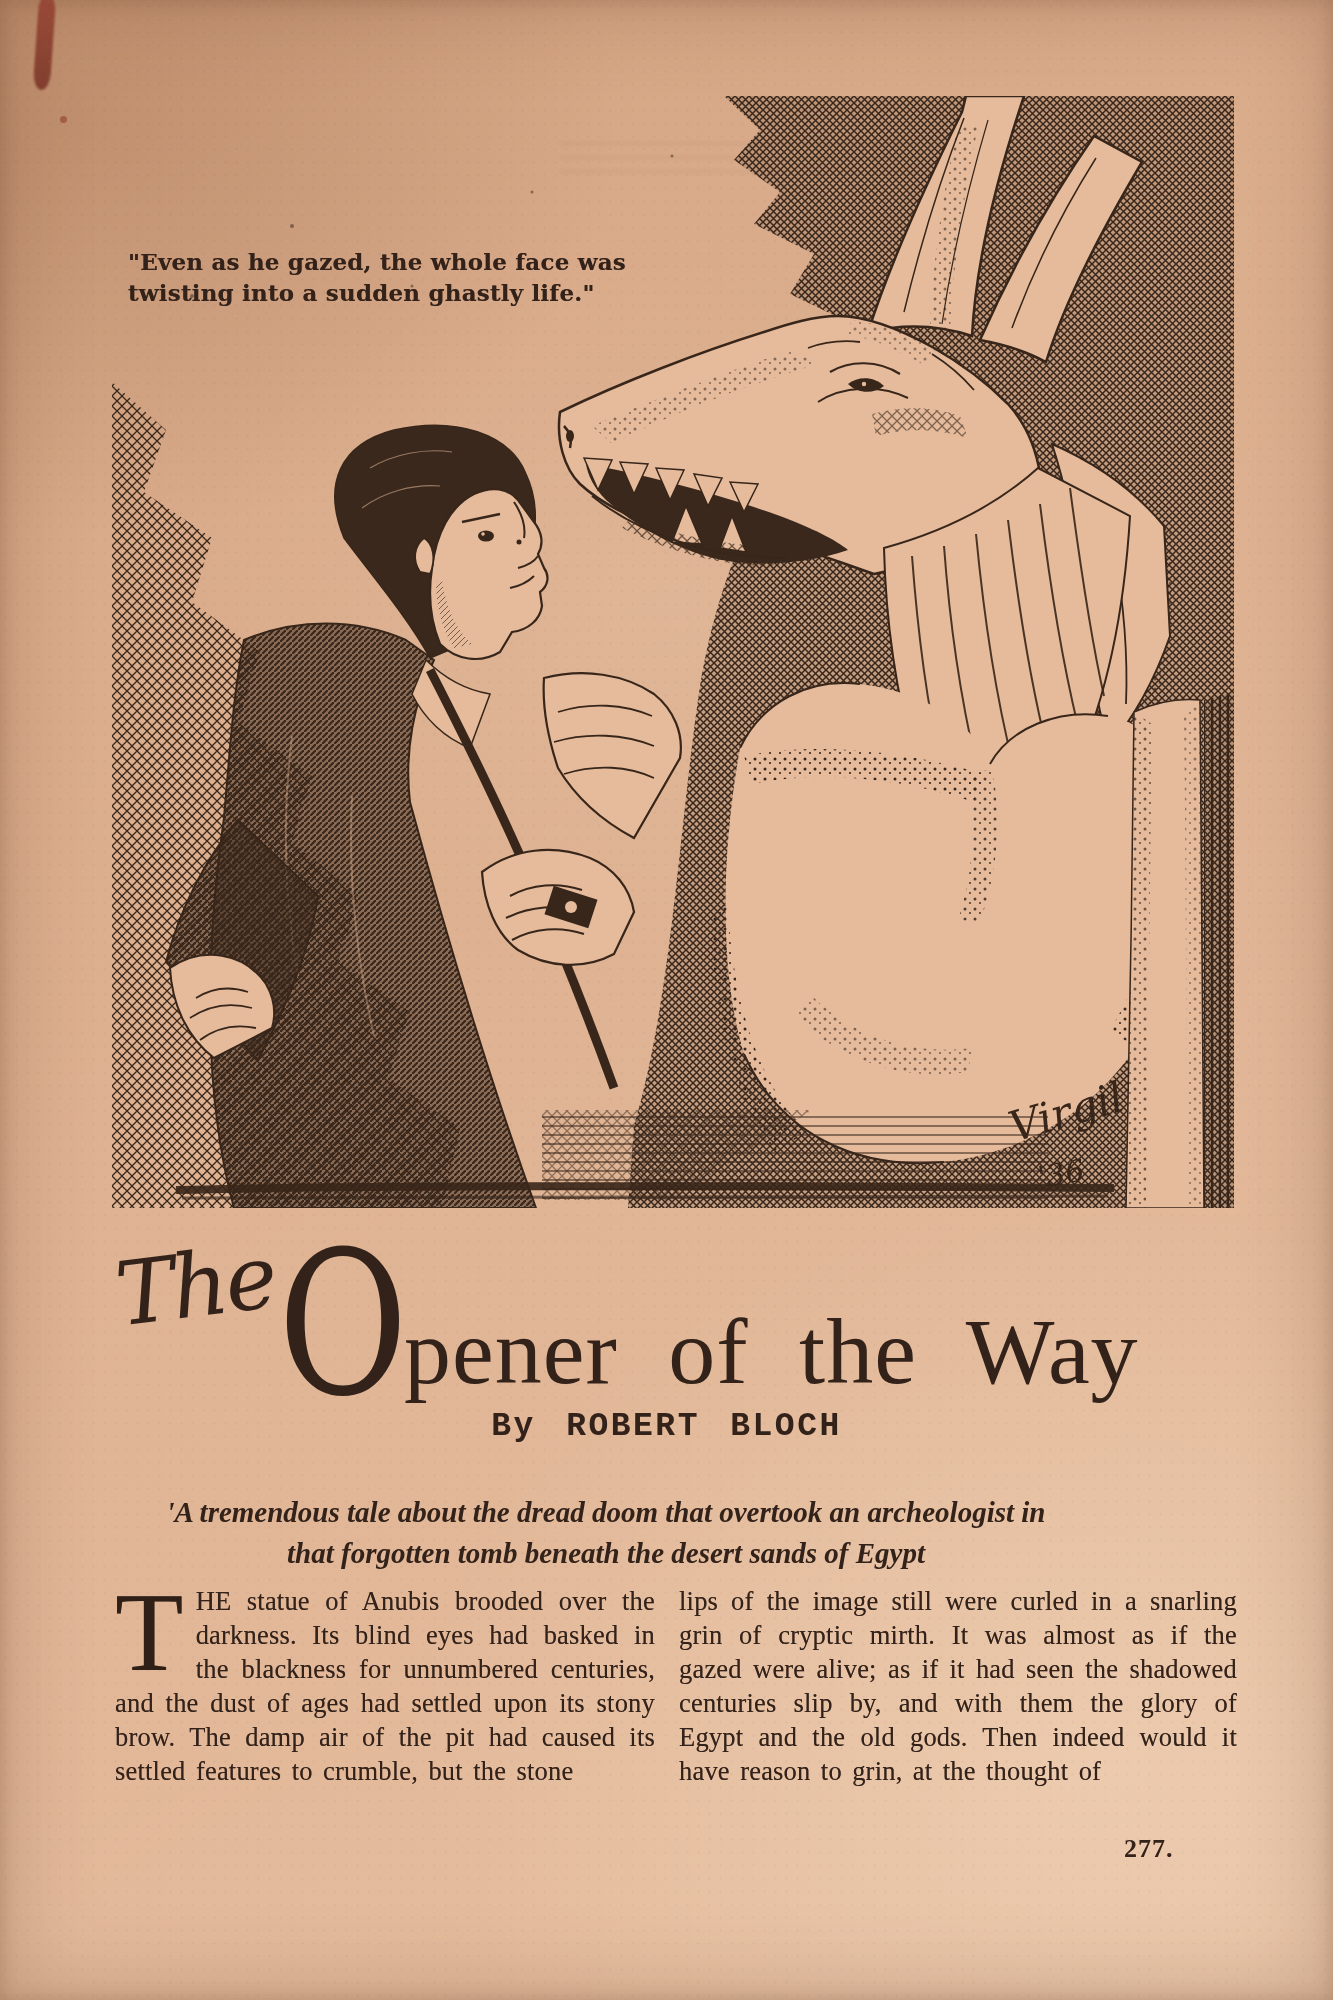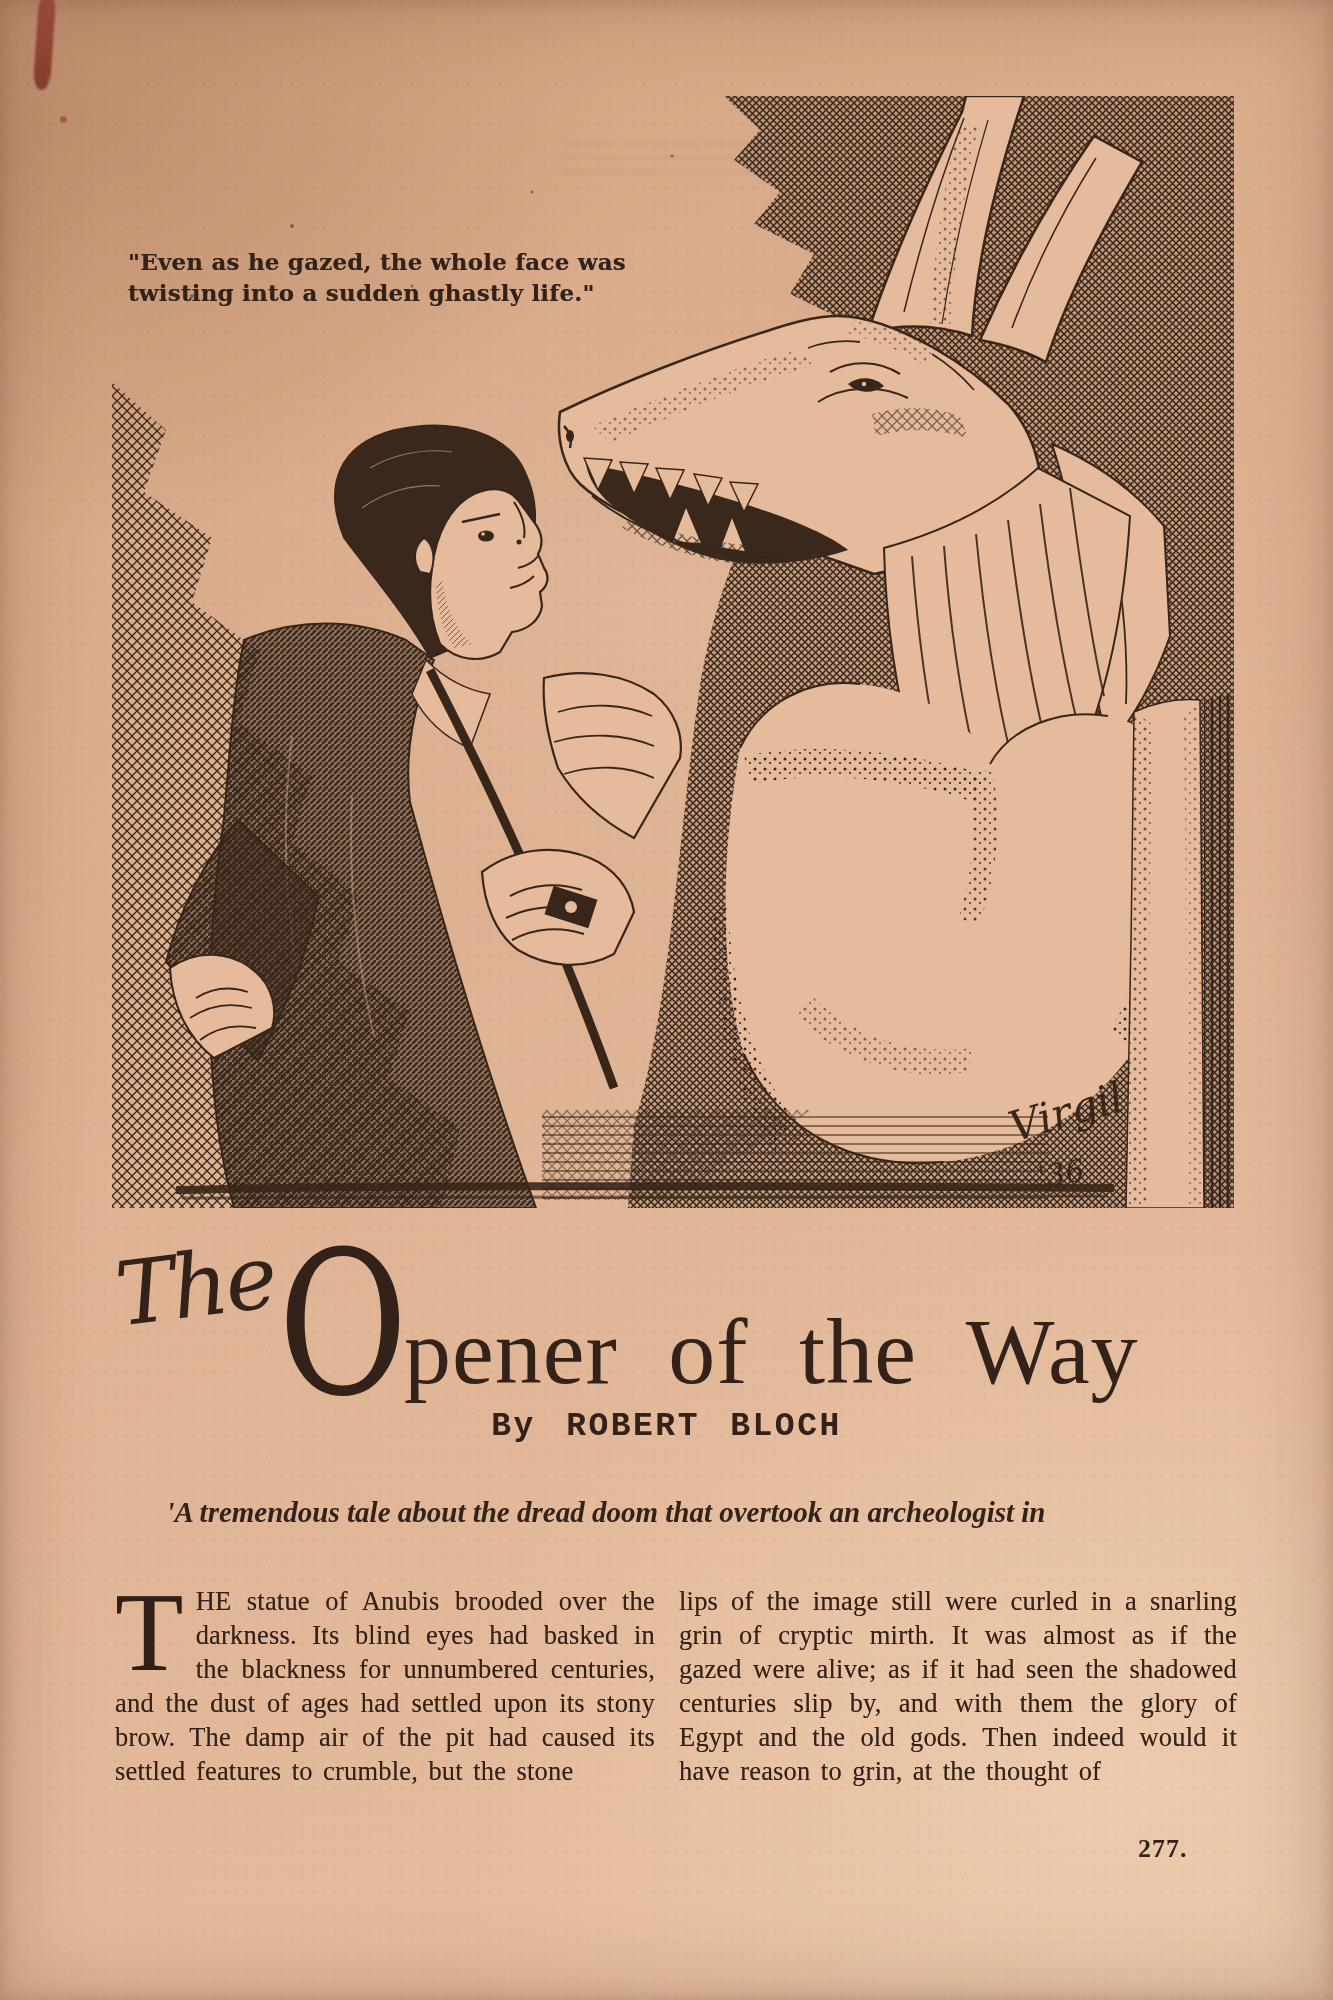--- a/index.html
+++ b/index.html
@@ -51,21 +51,21 @@
     font-size:29px;line-height:41px;color:#33221a;z-index:4;}
   .columns{position:absolute;left:115px;top:1584px;width:1122px;display:flex;gap:24px;z-index:4;}
   .col{font-size:26.5px;line-height:34px;text-align:justify;word-spacing:3.5px;
     letter-spacing:.2px;color:#33221a;text-shadow:0 0 .5px rgba(51,34,26,.5);}
   .col-left{width:540px;}
   .col-right{width:558px;}
   .dropcap{float:left;font-size:112px;line-height:.8;padding:4px 12px 0 0;
     font-family:"Liberation Serif",serif;color:#2f1f16;}
   .page-number{position:absolute;left:1124px;top:1834px;
     font-family:"Liberation Serif",serif;font-weight:700;font-size:26px;
-    letter-spacing:1px;color:#33221a;z-index:4;margin-left:14px;}
+    letter-spacing:1px;color:#33221a;z-index:4;}
 </style>
 </head>
 <body>
 
 <div class="page">
 
   <div class="scan-artifact"></div>
   <div class="scan-dot"></div>
   <div class="ghost-smudge"></div>
 
@@ -229,20 +229,21 @@
   <div class="title-block">
     <span class="title-the">The</span>
     <span class="title-O">O</span>
     <span class="title-rest">pener of the Way</span>
   </div>
 
   <div class="byline">By ROBERT BLOCH</div>
 
   <div class="blurb">
     <div>'A tremendous tale about the dread doom that overtook an archeologist in</div>
+    <div>that forgotten tomb beneath the desert sands of Egypt</div>
   </div>
 
   <div class="columns">
     <div class="col col-left">
       <span class="dropcap">T</span><span>HE statue of Anubis brooded over the darkness. Its blind eyes had basked in the blackness for unnumbered centuries, and the dust of ages had settled upon its stony brow. The damp air of the pit had caused its settled features to crumble, but the stone</span>
     </div>
     <div class="col col-right">lips of the image still were curled in a snarling grin of cryptic mirth. It was almost as if the gazed were alive; as if it had seen the shadowed centuries slip by, and with them the glory of Egypt and the old gods. Then indeed would it have reason to grin, at the thought of</div>
   </div>
 
   <div class="page-number">277.</div>

